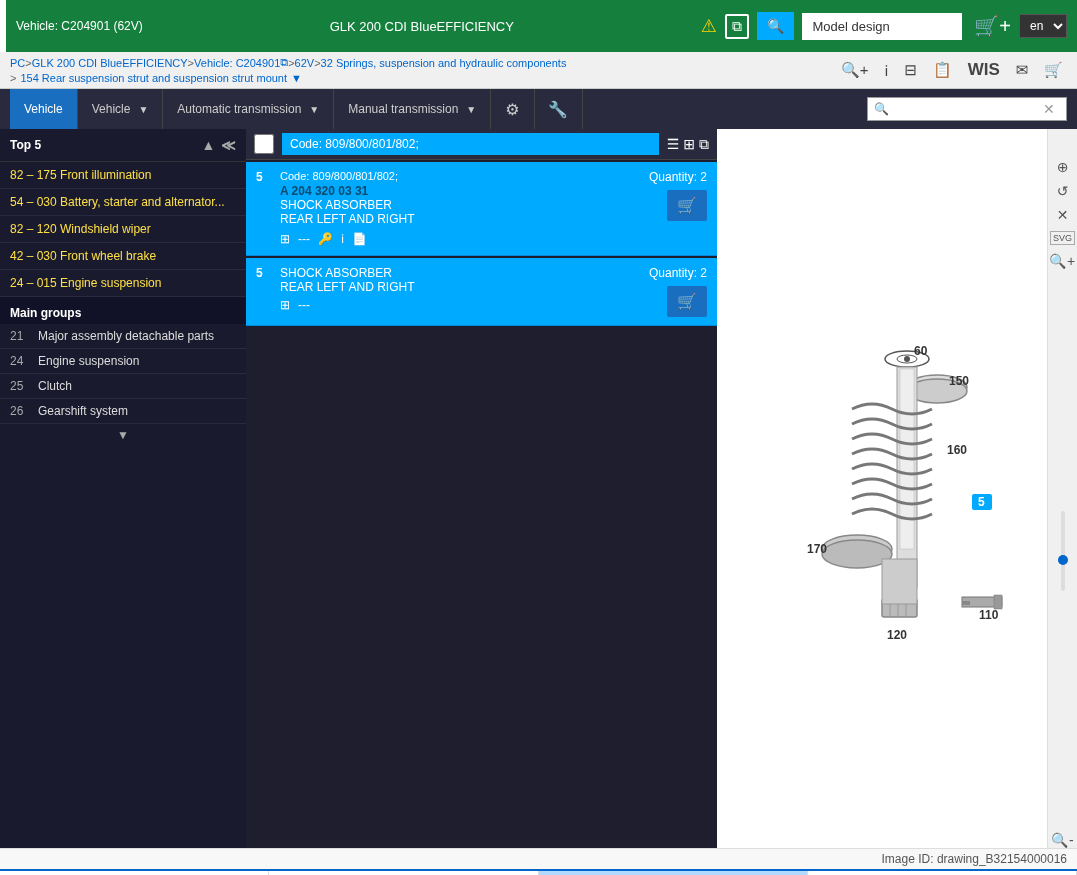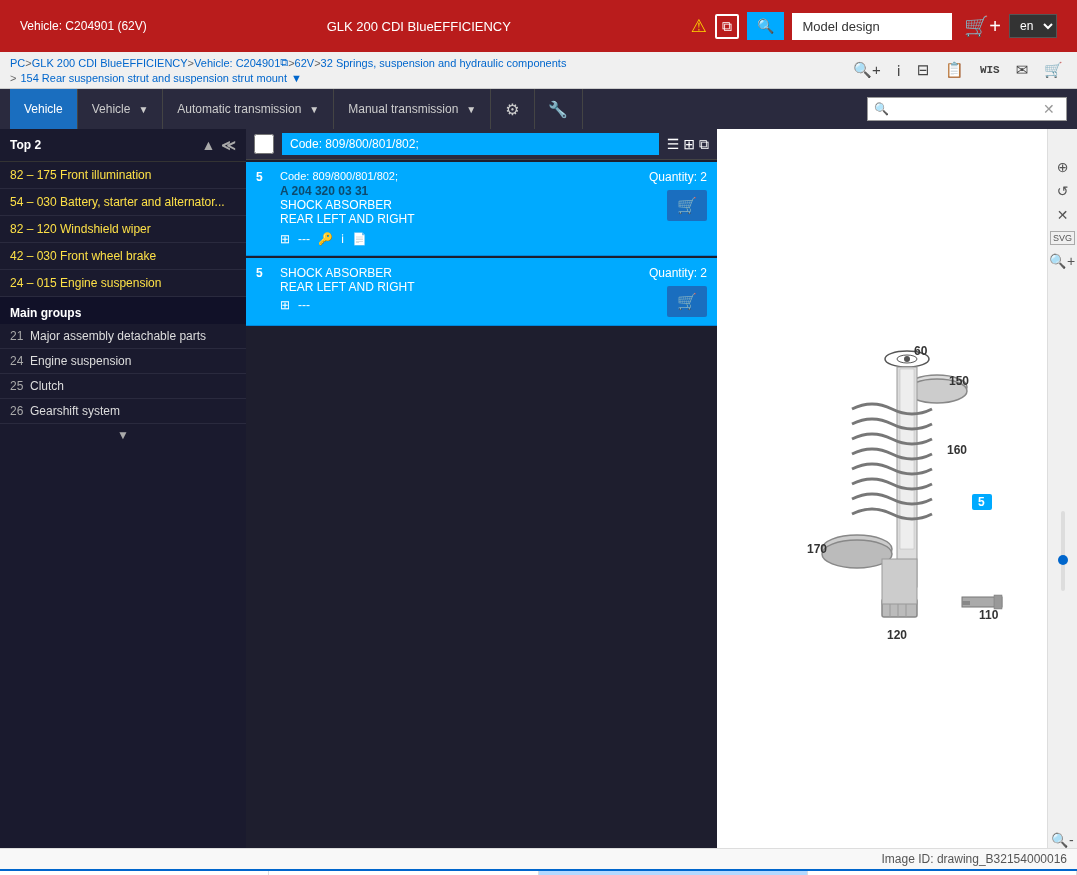--- a/index.html
+++ b/index.html
@@ -1,26 +1,27 @@
 <!DOCTYPE html>
 <html><head>
   <meta charset="utf-8">
   <style>
     * { box-sizing: border-box; margin: 0; padding: 0; font-family: Arial, sans-serif; font-size: 12px; }
     body { background: #fff; width: 1077px; height: 875px; overflow: hidden; }
 
     
     .top-bar {
-      background: #b91c1c;
+      background: #15803d;
       color: #fff;
       display: flex;
       align-items: center;
-      padding: 6px 20px;
+      padding: 6px 10px;
       height: 52px;
       gap: 10px;
+      margin-left: 6px;
     }
     .top-bar .top-icons { display: flex; align-items: center; gap: 8px; }
 
     
     .nav-tabs {
       display: flex;
       align-items: center;
       background: #2a2a3e;
       padding: 0 10px;
       height: 40px;
@@ -93,20 +94,21 @@
       font-weight: bold;
       font-size: 13px;
       background: #111128;
     }
     .sidebar-group-item {
       display: flex;
       align-items: flex-start;
       padding: 5px 10px;
       border-bottom: 1px solid #2a2a3e;
       cursor: pointer;
+      gap: 8px;
       color: #ddd;
       font-size: 12px;
     }
     .sidebar-group-item .group-num { color: #aaa; min-width: 20px; }
     .sidebar-scroll-indicator {
       display: flex;
       justify-content: center;
       padding: 4px;
     }
     .sidebar-scroll-indicator .scroll-arrow { color: #aaa; cursor: pointer; }
@@ -320,21 +322,21 @@
       <span class="bc-sep">&gt;</span>
       <a class="bc-link">154 Rear suspension strut and suspension strut mount</a>
       <span style="font-size:11px;cursor:pointer;color:#0066cc;">▼</span>
     </div>
   </div>
   <div class="breadcrumb-right">
     <button class="tb-btn">🔍+</button>
     <button class="tb-btn">ℹ</button>
     <button class="tb-btn">⊟</button>
     <button class="tb-btn">📋</button>
-    <button class="tb-btn" style="font-size:11px;font-weight:bold;font-family:Liberation Mono, monospace;">WIS</button>
+    <button class="tb-btn" style="font-size:17px;font-weight:bold;">WIS</button>
     <button class="tb-btn">✉</button>
     <button class="tb-btn">🛒</button>
   </div>
 </div>
 
 <div class="nav-tabs">
   <div class="nav-tab active">
     <span>Vehicle</span>
   </div>
   <div class="nav-tab">
@@ -355,21 +357,21 @@
     <span style="color:#999;margin-right:4px;">🔍</span>
     <input placeholder="" style="border: none; outline: none; width: 150px; font-size: 12px;">
     <span style="color:#999;cursor:pointer;font-size:14px;">✕</span>
   </div>
 </div>
 
 <div class="main-layout">
 
   <div class="sidebar">
     <div class="sidebar-top5">
-      <span>Top 2</span>
+      <span>Top 5</span>
       <div class="top5-icons">
         <span class="top5-icon">▲</span>
         <span class="top5-icon">≪</span>
       </div>
     </div>
     <div class="sidebar-list-item">82 – 175 Front illumination</div>
     <div class="sidebar-list-item">54 – 030 Battery, starter and alternator...</div>
     <div class="sidebar-list-item">82 – 120 Windshield wiper</div>
     <div class="sidebar-list-item">42 – 030 Front wheel brake</div>
     <div class="sidebar-list-item">24 – 015 Engine suspension</div>

